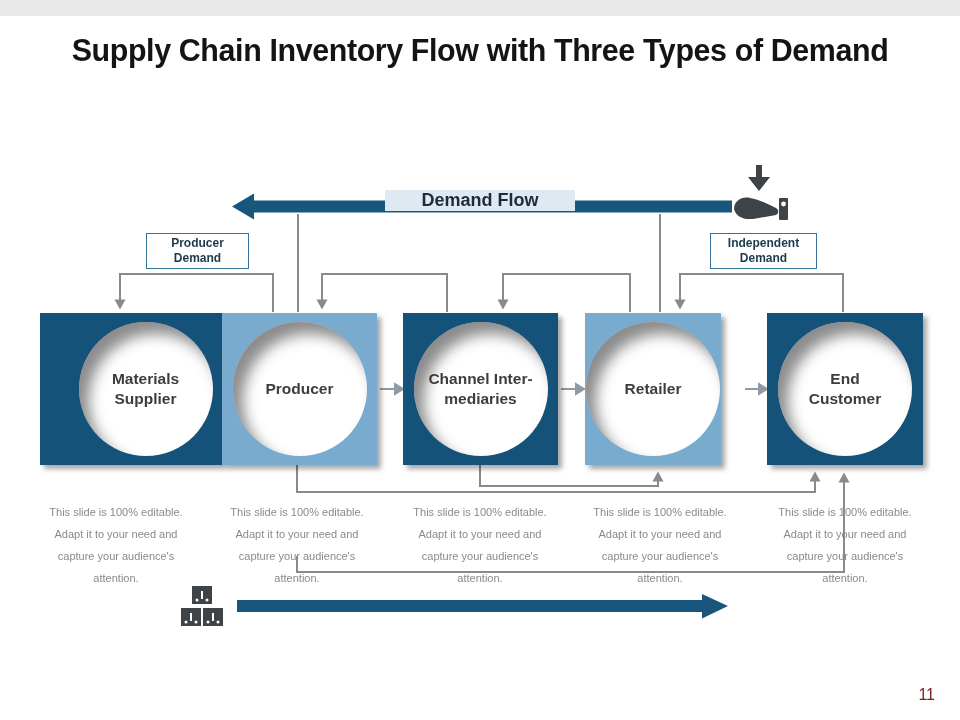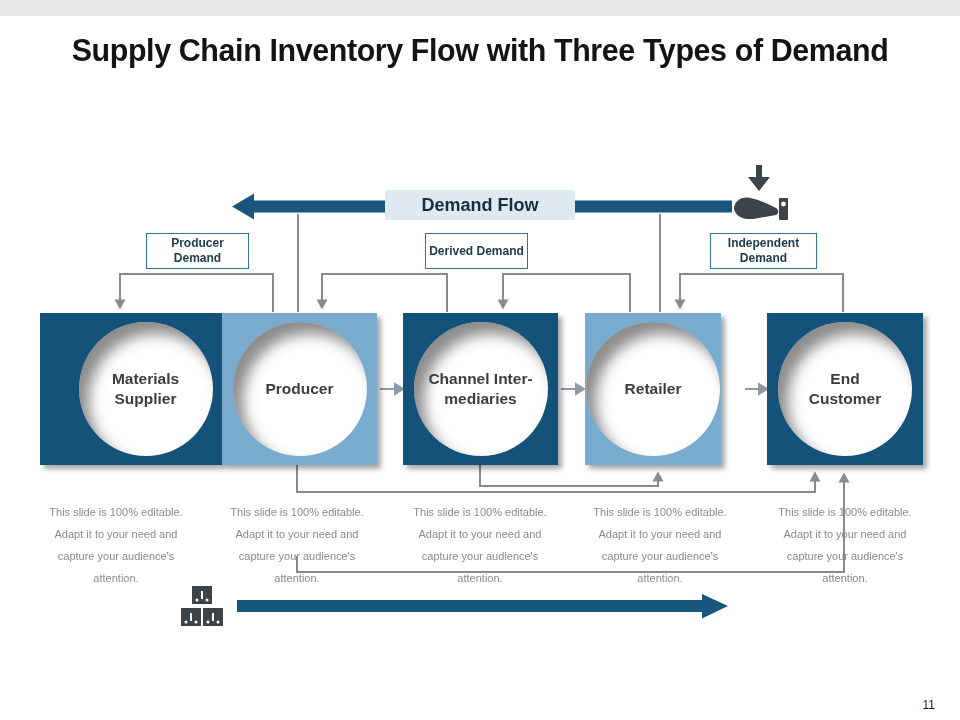--- a/index.html
+++ b/index.html
@@ -8,21 +8,21 @@
     font-family:Liberation Sans, sans-serif;overflow:hidden;
     margin:16px auto;
   }
   .title{
     position:absolute;top:16px;left:0;width:960px;text-align:center;
     font-size:32px;font-weight:800;color:#141414;letter-spacing:-0.4px;
     transform:scaleX(0.95);
   }
   .conn{position:absolute;left:0;top:0;}
   .flow-label{
-    position:absolute;left:385px;width:190px;height:30px;background:#dfe9f2;
+    position:absolute;left:385px;width:190px;height:21px;background:#dfe9f2;
     color:#1d2c38;font-weight:bold;font-size:18px;
     display:flex;align-items:center;justify-content:center;
   }
   .flow-label.demand{top:174px;}
   .flow-label.inventory{top:573px;}
   .demand-label{
     position:absolute;top:217px;height:36px;background:#ffffff;border:1px solid #33749c;
     color:#1d3a4d;font-size:12px;font-weight:700;line-height:1.25;
     display:flex;align-items:center;justify-content:center;text-align:center;
     box-sizing:border-box;
@@ -57,21 +57,21 @@
   }
   .caption.c1{left:40px;}
   .caption.c2{left:221px;}
   .caption.c3{left:404px;}
   .caption.c4{left:584px;}
   .caption.c5{left:769px;}
   .icon{position:absolute;}
   .icon.hand{left:729px;top:149px;}
   .icon.boxes{left:181px;top:566px;}
   .page-number{
-    position:absolute;right:25px;bottom:24px;font-size:12px;color:#0f172a;
+    position:absolute;right:25px;bottom:32px;font-size:16px;color:#7f1d1d;
   }
 </style>
 </head>
 <body>
 
 <div class="slide">
 
   <div class="title">Supply Chain Inventory Flow with Three Types of Demand</div>
 
   <svg class="conn" width="960" height="720" viewBox="0 0 960 720">
@@ -146,21 +146,20 @@
     <rect x="9" y="31" width="2" height="8" fill="#ffffff"></rect>
     <circle cx="5" cy="40" r="1.5" fill="#ffffff"></circle>
     <circle cx="15" cy="40" r="1.5" fill="#ffffff"></circle>
     <rect x="22" y="26" width="20" height="18"></rect>
     <rect x="31" y="31" width="2" height="8" fill="#ffffff"></rect>
     <circle cx="27" cy="40" r="1.5" fill="#ffffff"></circle>
     <circle cx="37" cy="40" r="1.5" fill="#ffffff"></circle>
   </svg>
 
   <div class="demand-label d1">Producer Demand</div>
-  <div class="demand-label d2">Derived Demand</div>
   <div class="demand-label d3">Independent Demand</div>
 
   <div class="node dark n1">
     <div class="node-circle">
       <div class="node-label">Materials
 Supplier</div>
     </div>
   </div>
   <div class="node light n2">
     <div class="node-circle">

